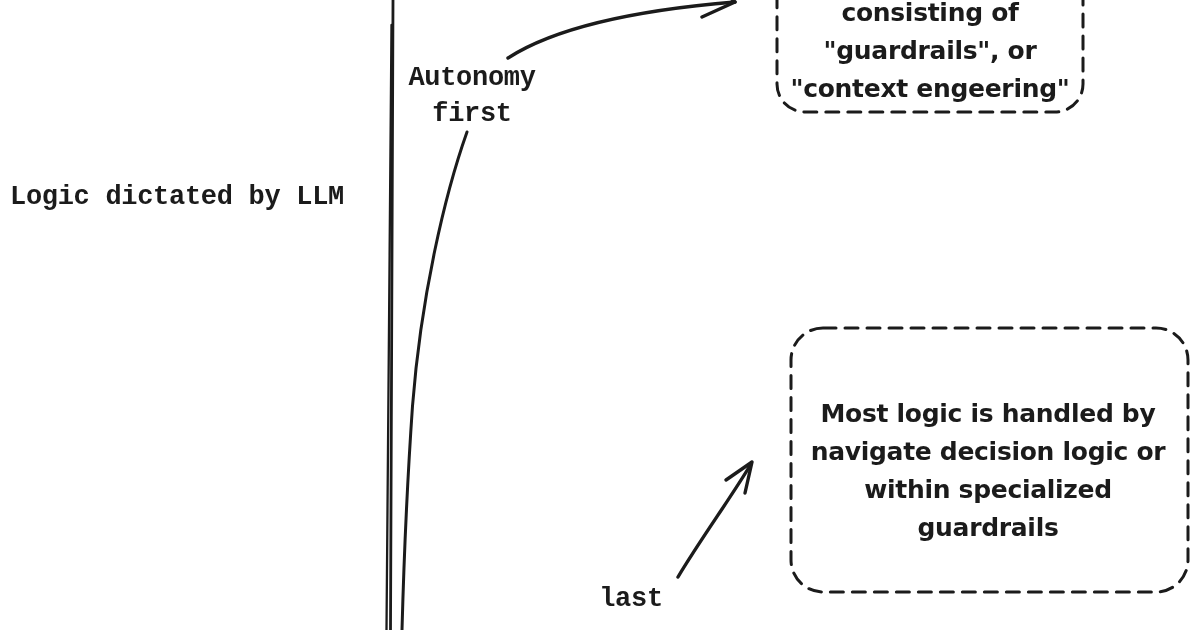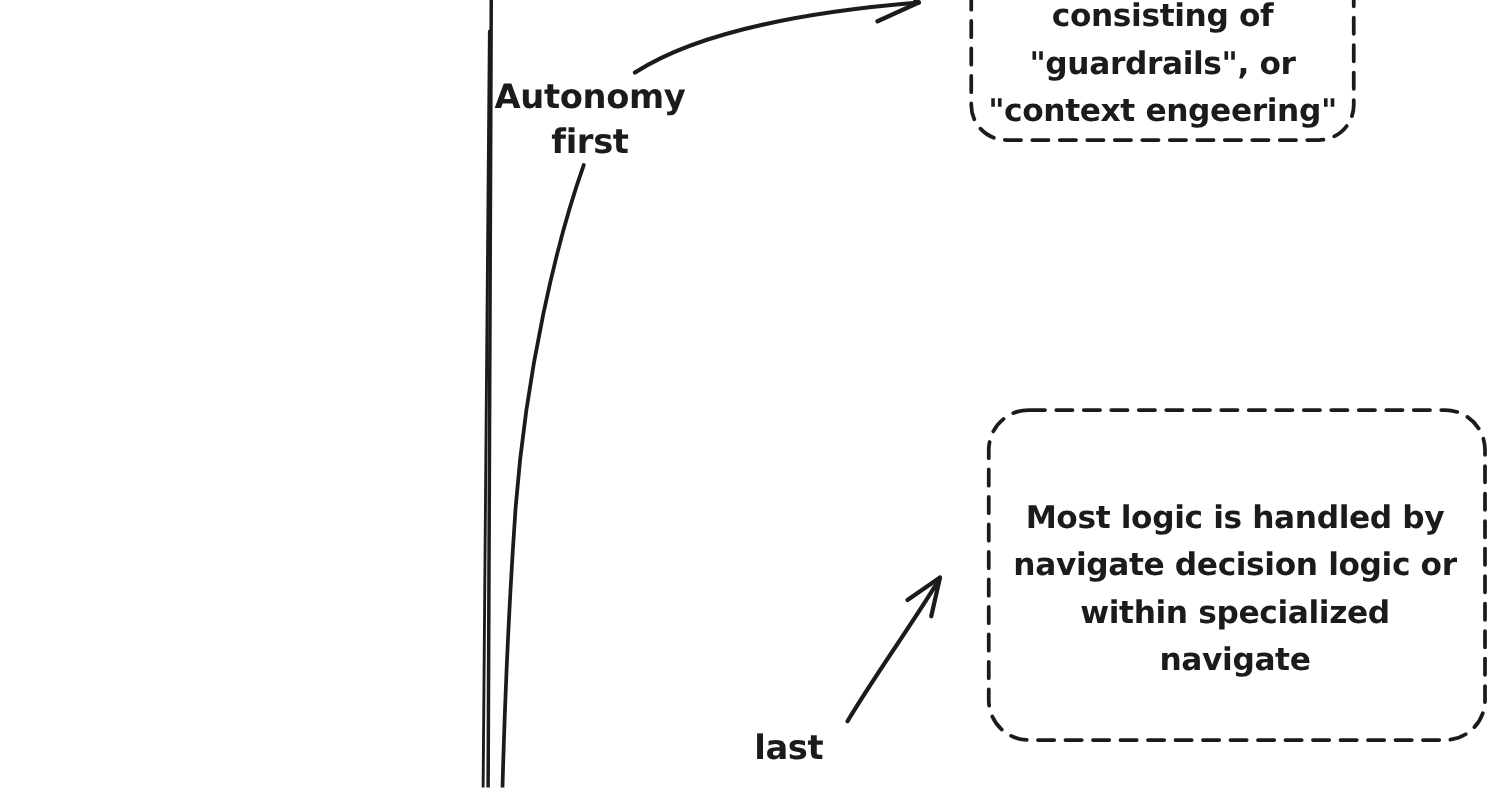--- a/index.html
+++ b/index.html
@@ -24,21 +24,21 @@
     stroke: var(--ink);
     stroke-linecap: round;
     stroke-linejoin: round;
   }
   .hand {
     position: absolute;
     font-weight: bold;
     color: var(--ink);
     letter-spacing: -0.3px;
   }
-  .hand .ln { display: block; white-space: nowrap; }
+  .hand .ln { display: block; white-space: nowrap; font-family: Liberation Mono, monospace; }
   .label-left {
     left: 10px; top: 179px;
     width: 360px;
     font-size: 27px;
     line-height: 36px;
     text-align: left;
   }
   .label-autonomy-first {
     left: 392px; top: 60px;
     width: 160px;
@@ -90,36 +90,39 @@
     <path d="M508 58 C550 31 625 11 735 2" stroke-width="3.4"></path>
     <path d="M735 2 L702 17 M735 2 L717 -14" stroke-width="3.4"></path>
 
     <path d="M678 577 C700 540 732 496 751 464" stroke-width="3.4"></path>
     <path d="M752 462 L726 480 M752 462 L745 493" stroke-width="3.4"></path>
 
     <rect x="777" y="-72" width="306" height="184" rx="28" ry="28" stroke-width="3" stroke-dasharray="13 9"></rect>
     <rect x="791" y="328" width="397" height="264" rx="32" ry="32" stroke-width="3" stroke-dasharray="13 9"></rect>
   </svg>
 
+  <div class="hand label-left">
+    <span class="ln">Logic dictated by LLM</span>
+  </div>
 
   <div class="hand label-autonomy-first">
     <span class="ln">Autonomy</span>
     <span class="ln">first</span>
   </div>
 
   <div class="hand label-automony-last">
     <span class="ln">last</span>
   </div>
 
   <div class="boxtext boxtext-guardrails">
     <span class="ln">consisting of</span>
     <span class="ln">"guardrails", or</span>
     <span class="ln">"context engeering"</span>
   </div>
 
   <div class="boxtext boxtext-code">
     <span class="ln">Most logic is handled by</span>
     <span class="ln">navigate decision logic or</span>
     <span class="ln">within specialized</span>
-    <span class="ln">navigate</span>
+    <span class="ln">guardrails</span>
   </div>
 
 </div>
 
 </body></html>

